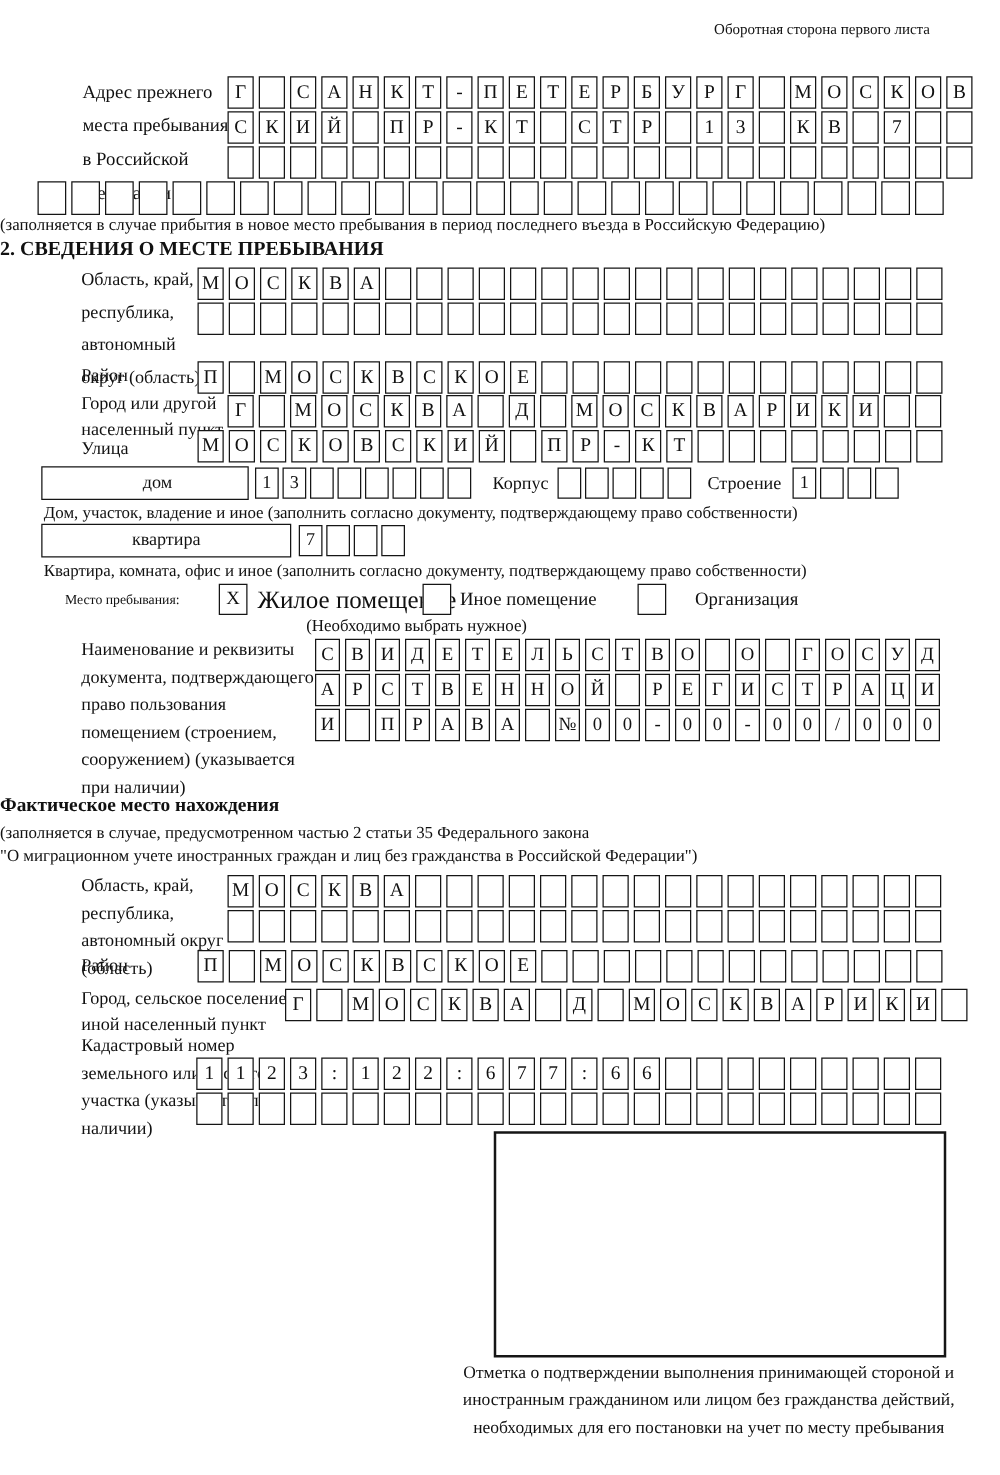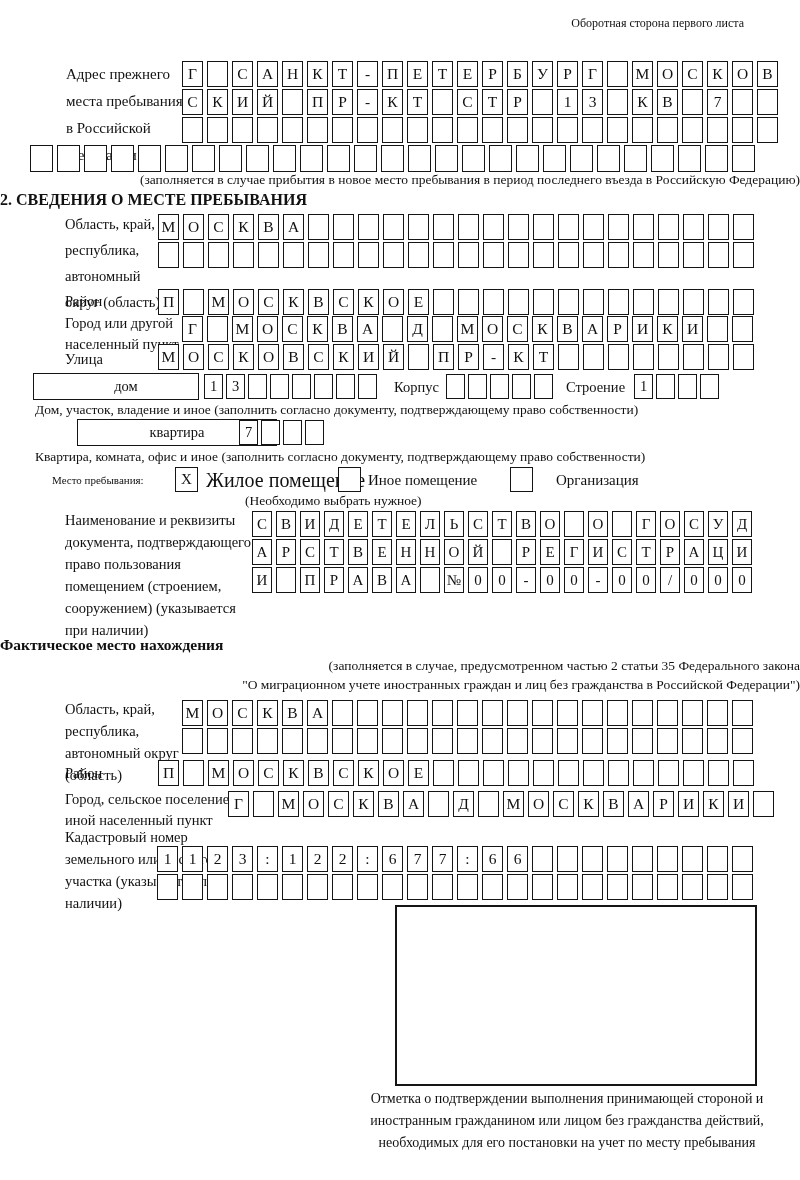--- a/index.html
+++ b/index.html
@@ -2,21 +2,21 @@
 <html><head>
 <meta charset="utf-8">
 <style>
   html,body{margin:0;padding:0;background:#ffffff;}
   .page{
     position:relative;width:800px;height:1180px;background:#fff;
     font-family:"Liberation Serif","DejaVu Serif",serif;color:#111;overflow:hidden;
   }
   .lbl{position:absolute;font-size:14.5px;line-height:21px;}
   .caption{position:absolute;font-size:13.5px;}
-  .center{left:0;width:800px;text-align:right;}
+  .center{left:0;width:800px;text-align:left;}
   .title{position:absolute;left:0;width:800px;text-align:left;font-weight:bold;font-size:15.5px;}
   .boxrow{position:absolute;display:flex;white-space:nowrap;}
   .cell{
     box-sizing:border-box;display:inline-flex;align-items:center;justify-content:center;
     width:21px;height:26px;border:1.6px solid #151515;margin-right:4px;
     font-size:15.5px;line-height:1;background:#fff;
   }
   .cell.lg{width:23px;height:27px;margin-right:4px;}
   .cell.sm{width:19px;height:25px;margin-right:3px;font-size:14.5px;}
   .cell.doc{width:20px;height:26px;margin-right:4px;font-size:15px;}
@@ -308,21 +308,21 @@
     </div>
   <div class="lbl" style="left:566px;top:377px;">Строение</div>
   <div class="boxrow" style="left:634px;top:374px;">
       <span class="cell sm">1</span>
       <span class="cell sm"></span>
       <span class="cell sm"></span>
       <span class="cell sm"></span>
     </div>
   <div class="caption" style="left:35px;top:402px;">Дом, участок, владение и иное (заполнить согласно документу, подтверждающему право собственности)</div>
 
-  <div class="widebox" style="left:33px;top:419px;width:200px;margin-left:44px;">квартира</div>
+  <div class="widebox" style="left:33px;top:419px;width:200px;">квартира</div>
   <div class="boxrow" style="left:239px;top:420px;">
       <span class="cell sm">7</span>
       <span class="cell sm"></span>
       <span class="cell sm"></span>
       <span class="cell sm"></span>
     </div>
   <div class="caption" style="left:35px;top:449px;">Квартира, комната, офис и иное (заполнить согласно документу, подтверждающему право собственности)</div>
 
   <div class="lbl" style="left:52px;top:470px;font-size:11px;">Место пребывания:</div>
   <span class="chkcell" style="left:175px;top:467px;">X</span>

